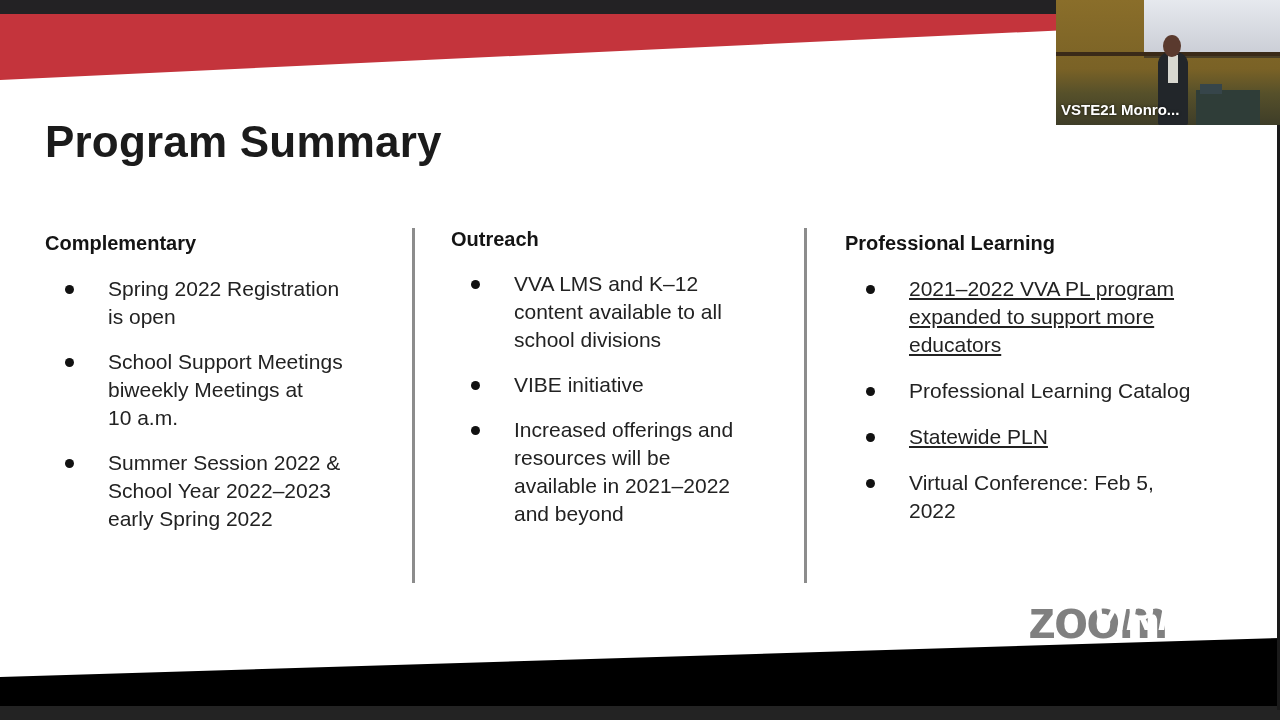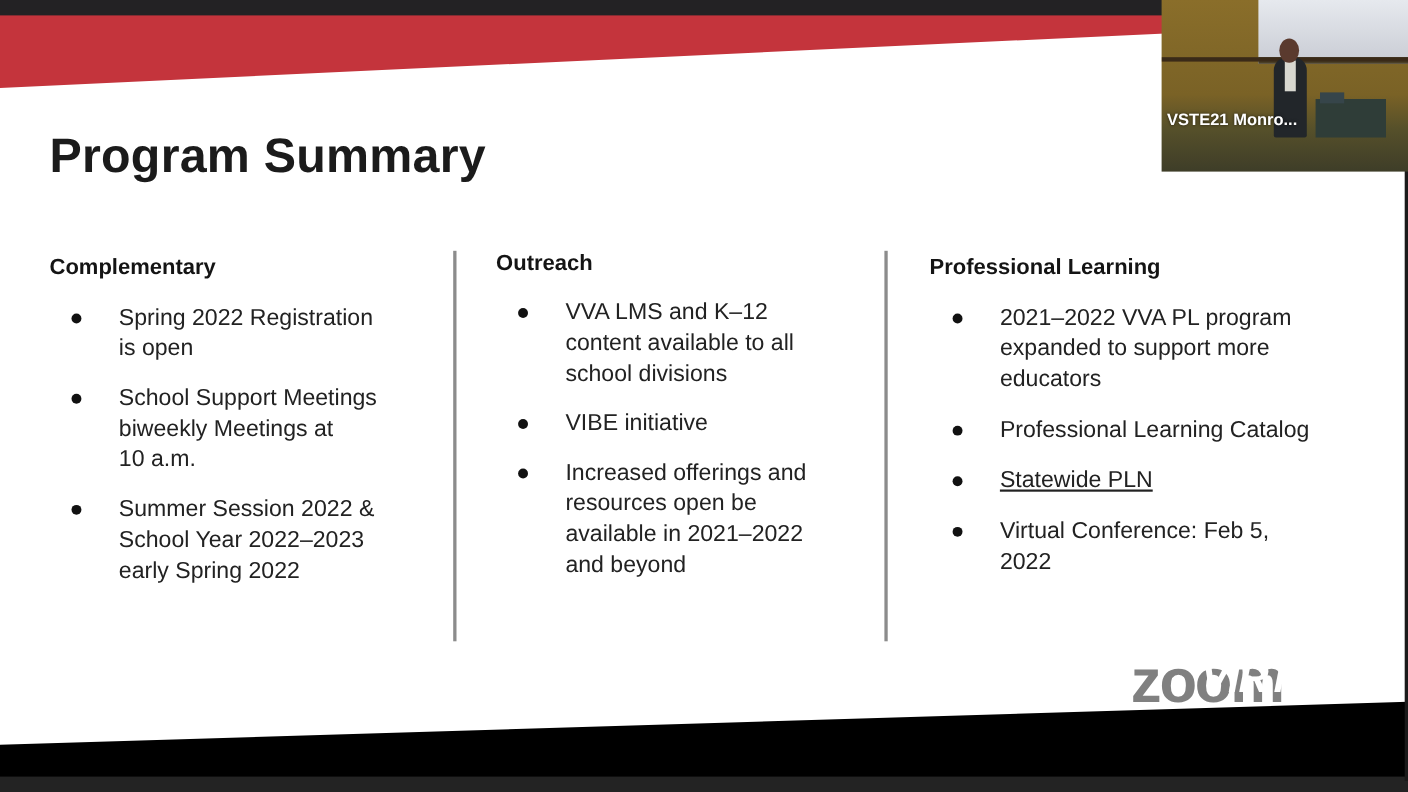--- a/index.html
+++ b/index.html
@@ -27,21 +27,21 @@
   .col ul { list-style: none; margin: 0; padding: 0; }
   .col li {
     position: relative; font-size: 21px; line-height: 28px; color: #222;
   }
   .col li .dot {
     position: absolute; width: 9px; height: 9px; border-radius: 50%; background: #111; top: 10px;
   }
   .divider { position: absolute; top: 228px; width: 3px; height: 355px; background: #8c8c8c; }
 
   .video-tile {
-    position: absolute; left: 1056px; top: 0; width: 224px; height: 156px; overflow: hidden;
+    position: absolute; left: 1056px; top: 0; width: 224px; height: 125px; overflow: hidden;
     background: linear-gradient(180deg, #8a6e2a 0%, #7a6226 55%, #56502a 75%, #3e3d28 100%);
   }
   .vt-screen {
     position: absolute; left: 88px; top: 0; width: 136px; height: 58px;
     background: linear-gradient(180deg, #e6e9ee, #c9ccd4);
   }
   .vt-screen-shadow { position: absolute; left: 88px; top: 52px; width: 136px; height: 6px; background: #4a3f27; }
   .vt-ledge { position: absolute; left: 0; top: 52px; width: 224px; height: 4px; background: #3a2a18; }
   .vt-person-body { position: absolute; left: 102px; top: 52px; width: 30px; height: 73px; background: #22262a; border-radius: 12px 12px 2px 2px; }
   .vt-person-head { position: absolute; left: 107px; top: 35px; width: 18px; height: 22px; background: #5a3a2e; border-radius: 50%; }
@@ -116,33 +116,33 @@
       <div>content available to all</div>
       <div>school divisions</div>
     </li>
     <li style="padding-left:63px; margin-bottom:17px;">
       <span class="dot" style="left:20px;"></span>
       <div>VIBE initiative</div>
     </li>
     <li style="padding-left:63px;">
       <span class="dot" style="left:20px;"></span>
       <div>Increased offerings and</div>
-      <div>resources open be</div>
+      <div>resources will be</div>
       <div>available in 2021–2022</div>
       <div>and beyond</div>
     </li>
   </ul>
 </div>
 
 <div class="divider" style="left:804px;"></div>
 
 <div class="col" style="left:845px; width:420px;">
   <h2 class="col-heading" style="margin-top:4px;">Professional Learning</h2>
   <ul style="margin-top:20px;">
-    <li style="padding-left:64px; margin-bottom:18px;">
+    <li style="padding-left:64px; margin-bottom:18px;text-decoration:underline;">
       <span class="dot" style="left:21px;"></span>
       <div>2021–2022 VVA PL program</div>
       <div>expanded to support more</div>
       <div>educators</div>
     </li>
     <li style="padding-left:64px; margin-bottom:18px;">
       <span class="dot" style="left:21px;"></span>
       <div>Professional Learning Catalog</div>
     </li>
     <li style="padding-left:64px; margin-bottom:18px;text-decoration:underline;">

